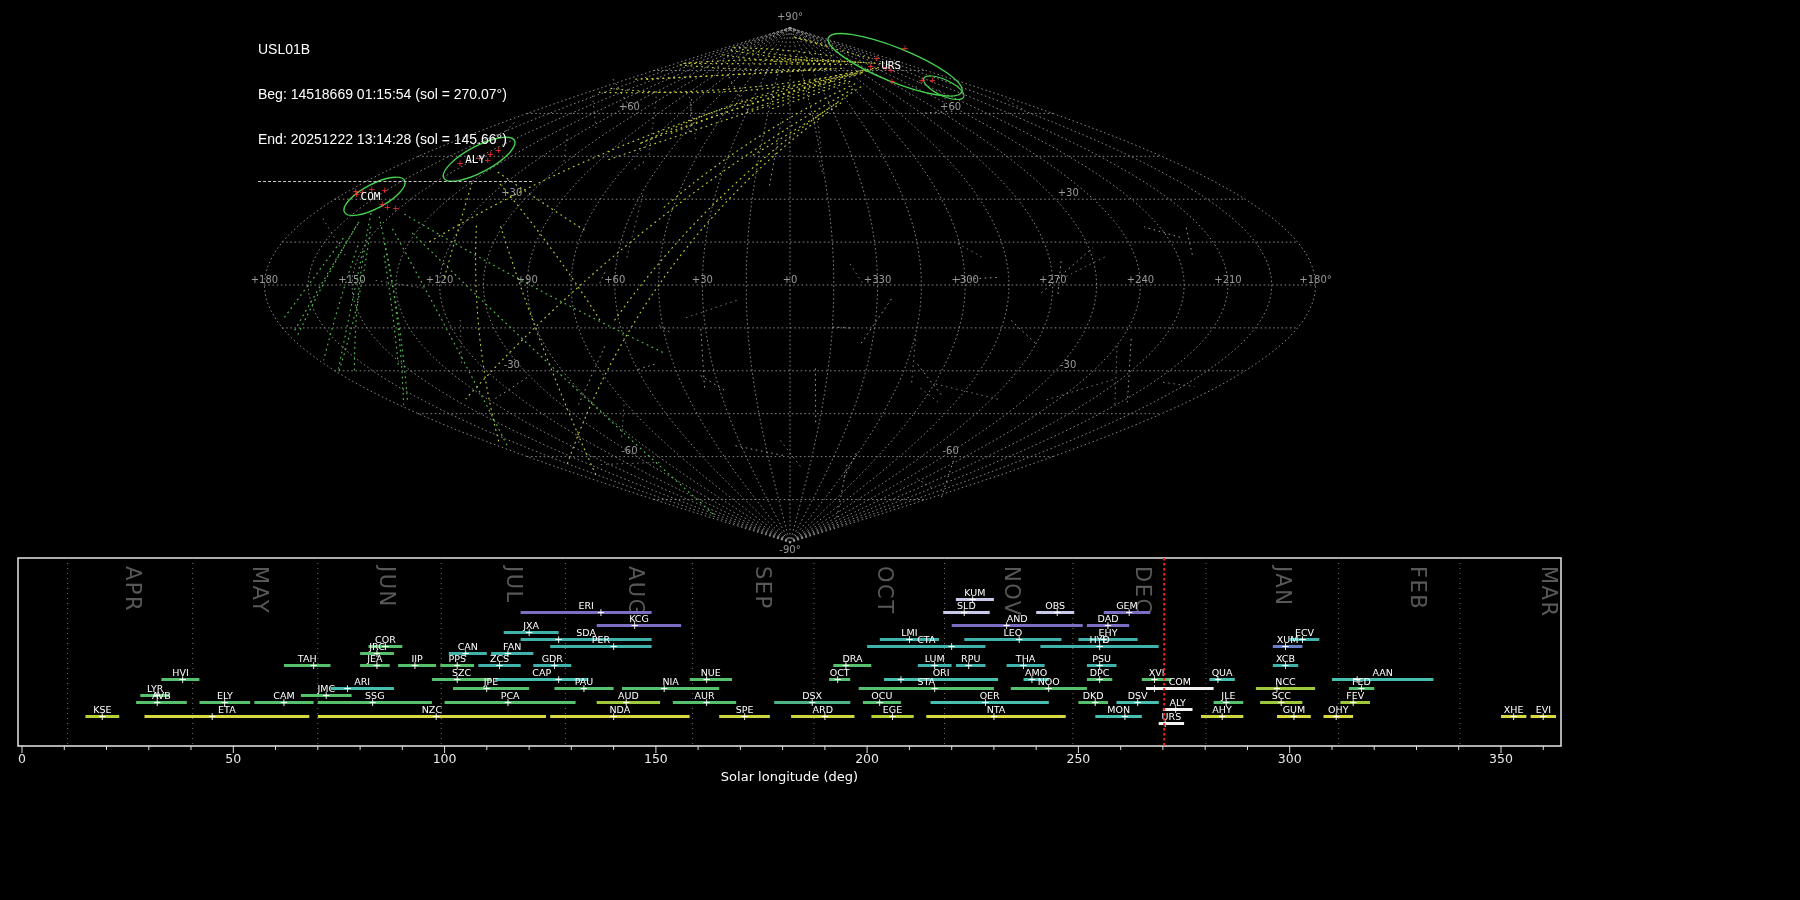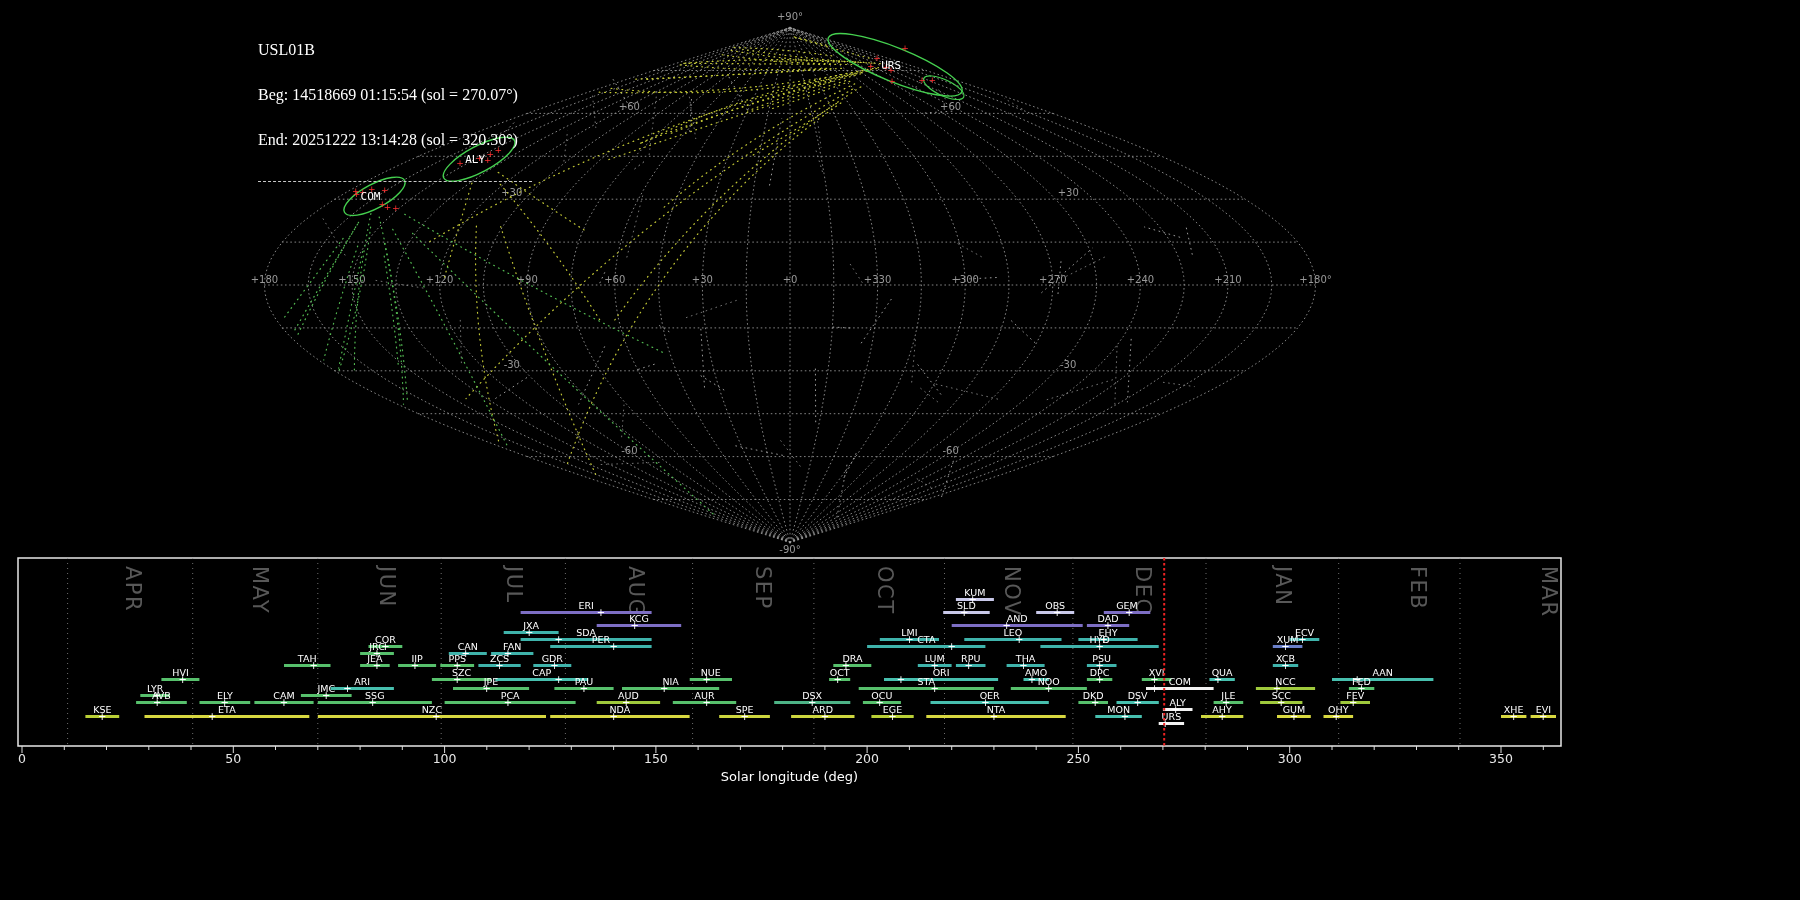--- a/index.html
+++ b/index.html
@@ -1,32 +1,32 @@
 <!DOCTYPE html>
 <html><head>
 <meta charset="utf-8">
 <style>
   html,body{margin:0;padding:0;background:#000;}
   .stage{position:relative;width:1800px;height:900px;background:#000;overflow:hidden;
          font-family:"DejaVu Sans",sans-serif;}
   .hdr{position:absolute;left:258px;top:12px;color:#fff;z-index:5;
-       font-family:Liberation Serif, serif;font-size:16px;line-height:15px;white-space:pre;}
+       font-family:Liberation Sans, sans-serif;font-size:14px;line-height:15px;white-space:pre;}
   .hdr .sep{border-top:1px dashed #c8c8c8;width:274px;margin:4px 0 3px 0;height:0;}
   #skymap{position:absolute;left:0;top:0;}
   #timeline{position:absolute;left:0;top:556px;}
 </style>
 </head>
 <body>
 
 <div class="stage">
 
   <div class="hdr">
     <div>USL01B</div>
     <div>Beg: 14518669 01:15:54 (sol = 270.07°)</div>
-    <div>End: 20251222 13:14:28 (sol = 320.30°)</div>
+    <div>End: 20251222 13:14:28 (sol = 145.66°)</div>
     <div class="sep"></div>
   </div>
 
   <svg id="skymap" width="1800" height="556">
       <g>
         <path d="M790.0 542.4L762.5 533.8L735.1 525.2L707.8 516.7L680.7 508.1L654.0 499.5L627.6 490.9L601.6 482.3L576.2 473.8L551.4 465.2L527.2 456.6L503.7 448.0L481.1 439.4L459.2 430.9L438.3 422.3L418.3 413.7L399.4 405.1L381.5 396.5L364.8 388.0L349.2 379.4L334.8 370.8L321.7 362.2L309.8 353.6L299.3 345.1L290.1 336.5L282.3 327.9L275.9 319.3L270.9 310.7L267.3 302.2L265.1 293.6L264.4 285.0L265.1 276.4L267.3 267.8L270.9 259.3L275.9 250.7L282.3 242.1L290.1 233.5L299.3 224.9L309.8 216.4L321.7 207.8L334.8 199.2L349.2 190.6L364.8 182.0L381.5 173.5L399.4 164.9L418.3 156.3L438.3 147.7L459.2 139.1L481.1 130.6L503.7 122.0L527.2 113.4L551.4 104.8L576.2 96.2L601.6 87.7L627.6 79.1L654.0 70.5L680.7 61.9L707.8 53.3L735.1 44.8L762.5 36.2L790.0 27.6" fill="none" stroke="#9b9b9b" stroke-width="1" stroke-dasharray="0.8 3.4" stroke-linecap="round" opacity="0.85"></path>
         <path d="M790.0 542.4L764.8 533.8L739.6 525.2L714.6 516.7L689.8 508.1L665.3 499.5L641.1 490.9L617.3 482.3L594.0 473.8L571.3 465.2L549.1 456.6L527.6 448.0L506.8 439.4L486.8 430.9L467.6 422.3L449.3 413.7L432.0 405.1L415.6 396.5L400.2 388.0L385.9 379.4L372.7 370.8L360.7 362.2L349.9 353.6L340.2 345.1L331.8 336.5L324.6 327.9L318.7 319.3L314.1 310.7L310.8 302.2L308.9 293.6L308.2 285.0L308.9 276.4L310.8 267.8L314.1 259.3L318.7 250.7L324.6 242.1L331.8 233.5L340.2 224.9L349.9 216.4L360.7 207.8L372.7 199.2L385.9 190.6L400.2 182.0L415.6 173.5L432.0 164.9L449.3 156.3L467.6 147.7L486.8 139.1L506.8 130.6L527.6 122.0L549.1 113.4L571.3 104.8L594.0 96.2L617.3 87.7L641.1 79.1L665.3 70.5L689.8 61.9L714.6 53.3L739.6 44.8L764.8 36.2L790.0 27.6" fill="none" stroke="#9b9b9b" stroke-width="1" stroke-dasharray="0.8 3.4" stroke-linecap="round" opacity="0.85"></path>
         <path d="M790.0 542.4L767.1 533.8L744.2 525.2L721.5 516.7L698.9 508.1L676.6 499.5L654.7 490.9L633.0 482.3L611.8 473.8L591.2 465.2L571.0 456.6L551.4 448.0L532.6 439.4L514.4 430.9L496.9 422.3L480.3 413.7L464.5 405.1L449.6 396.5L435.7 388.0L422.7 379.4L410.7 370.8L399.7 362.2L389.9 353.6L381.1 345.1L373.4 336.5L366.9 327.9L361.6 319.3L357.4 310.7L354.4 302.2L352.6 293.6L352.0 285.0L352.6 276.4L354.4 267.8L357.4 259.3L361.6 250.7L366.9 242.1L373.4 233.5L381.1 224.9L389.9 216.4L399.7 207.8L410.7 199.2L422.7 190.6L435.7 182.0L449.6 173.5L464.5 164.9L480.3 156.3L496.9 147.7L514.4 139.1L532.6 130.6L551.4 122.0L571.0 113.4L591.2 104.8L611.8 96.2L633.0 87.7L654.7 79.1L676.6 70.5L698.9 61.9L721.5 53.3L744.2 44.8L767.1 36.2L790.0 27.6" fill="none" stroke="#9b9b9b" stroke-width="1" stroke-dasharray="0.8 3.4" stroke-linecap="round" opacity="0.85"></path>
         <path d="M790.0 542.4L769.4 533.8L748.8 525.2L728.3 516.7L708.0 508.1L688.0 499.5L668.2 490.9L648.7 482.3L629.7 473.8L611.0 465.2L592.9 456.6L575.3 448.0L558.3 439.4L541.9 430.9L526.2 422.3L511.3 413.7L497.1 405.1L483.6 396.5L471.1 388.0L459.4 379.4L448.6 370.8L438.8 362.2L429.9 353.6L422.0 345.1L415.1 336.5L409.2 327.9L404.4 319.3L400.7 310.7L398.0 302.2L396.3 293.6L395.8 285.0L396.3 276.4L398.0 267.8L400.7 259.3L404.4 250.7L409.2 242.1L415.1 233.5L422.0 224.9L429.9 216.4L438.8 207.8L448.6 199.2L459.4 190.6L471.1 182.0L483.6 173.5L497.1 164.9L511.3 156.3L526.2 147.7L541.9 139.1L558.3 130.6L575.3 122.0L592.9 113.4L611.0 104.8L629.7 96.2L648.7 87.7L668.2 79.1L688.0 70.5L708.0 61.9L728.3 53.3L748.8 44.8L769.4 36.2L790.0 27.6" fill="none" stroke="#9b9b9b" stroke-width="1" stroke-dasharray="0.8 3.4" stroke-linecap="round" opacity="0.85"></path>
         <path d="M790.0 542.4L771.7 533.8L753.4 525.2L735.2 516.7L717.1 508.1L699.3 499.5L681.7 490.9L664.4 482.3L647.5 473.8L630.9 465.2L614.8 456.6L599.2 448.0L584.0 439.4L569.5 430.9L555.5 422.3L542.2 413.7L529.6 405.1L517.7 396.5L506.5 388.0L496.1 379.4L486.5 370.8L477.8 362.2L469.9 353.6L462.9 345.1L456.7 336.5L451.5 327.9L447.3 319.3L443.9 310.7L441.5 302.2L440.1 293.6L439.6 285.0L440.1 276.4L441.5 267.8L443.9 259.3L447.3 250.7L451.5 242.1L456.7 233.5L462.9 224.9L469.9 216.4L477.8 207.8L486.5 199.2L496.1 190.6L506.5 182.0L517.7 173.5L529.6 164.9L542.2 156.3L555.5 147.7L569.5 139.1L584.0 130.6L599.2 122.0L614.8 113.4L630.9 104.8L647.5 96.2L664.4 87.7L681.7 79.1L699.3 70.5L717.1 61.9L735.2 53.3L753.4 44.8L771.7 36.2L790.0 27.6" fill="none" stroke="#9b9b9b" stroke-width="1" stroke-dasharray="0.8 3.4" stroke-linecap="round" opacity="0.85"></path>

